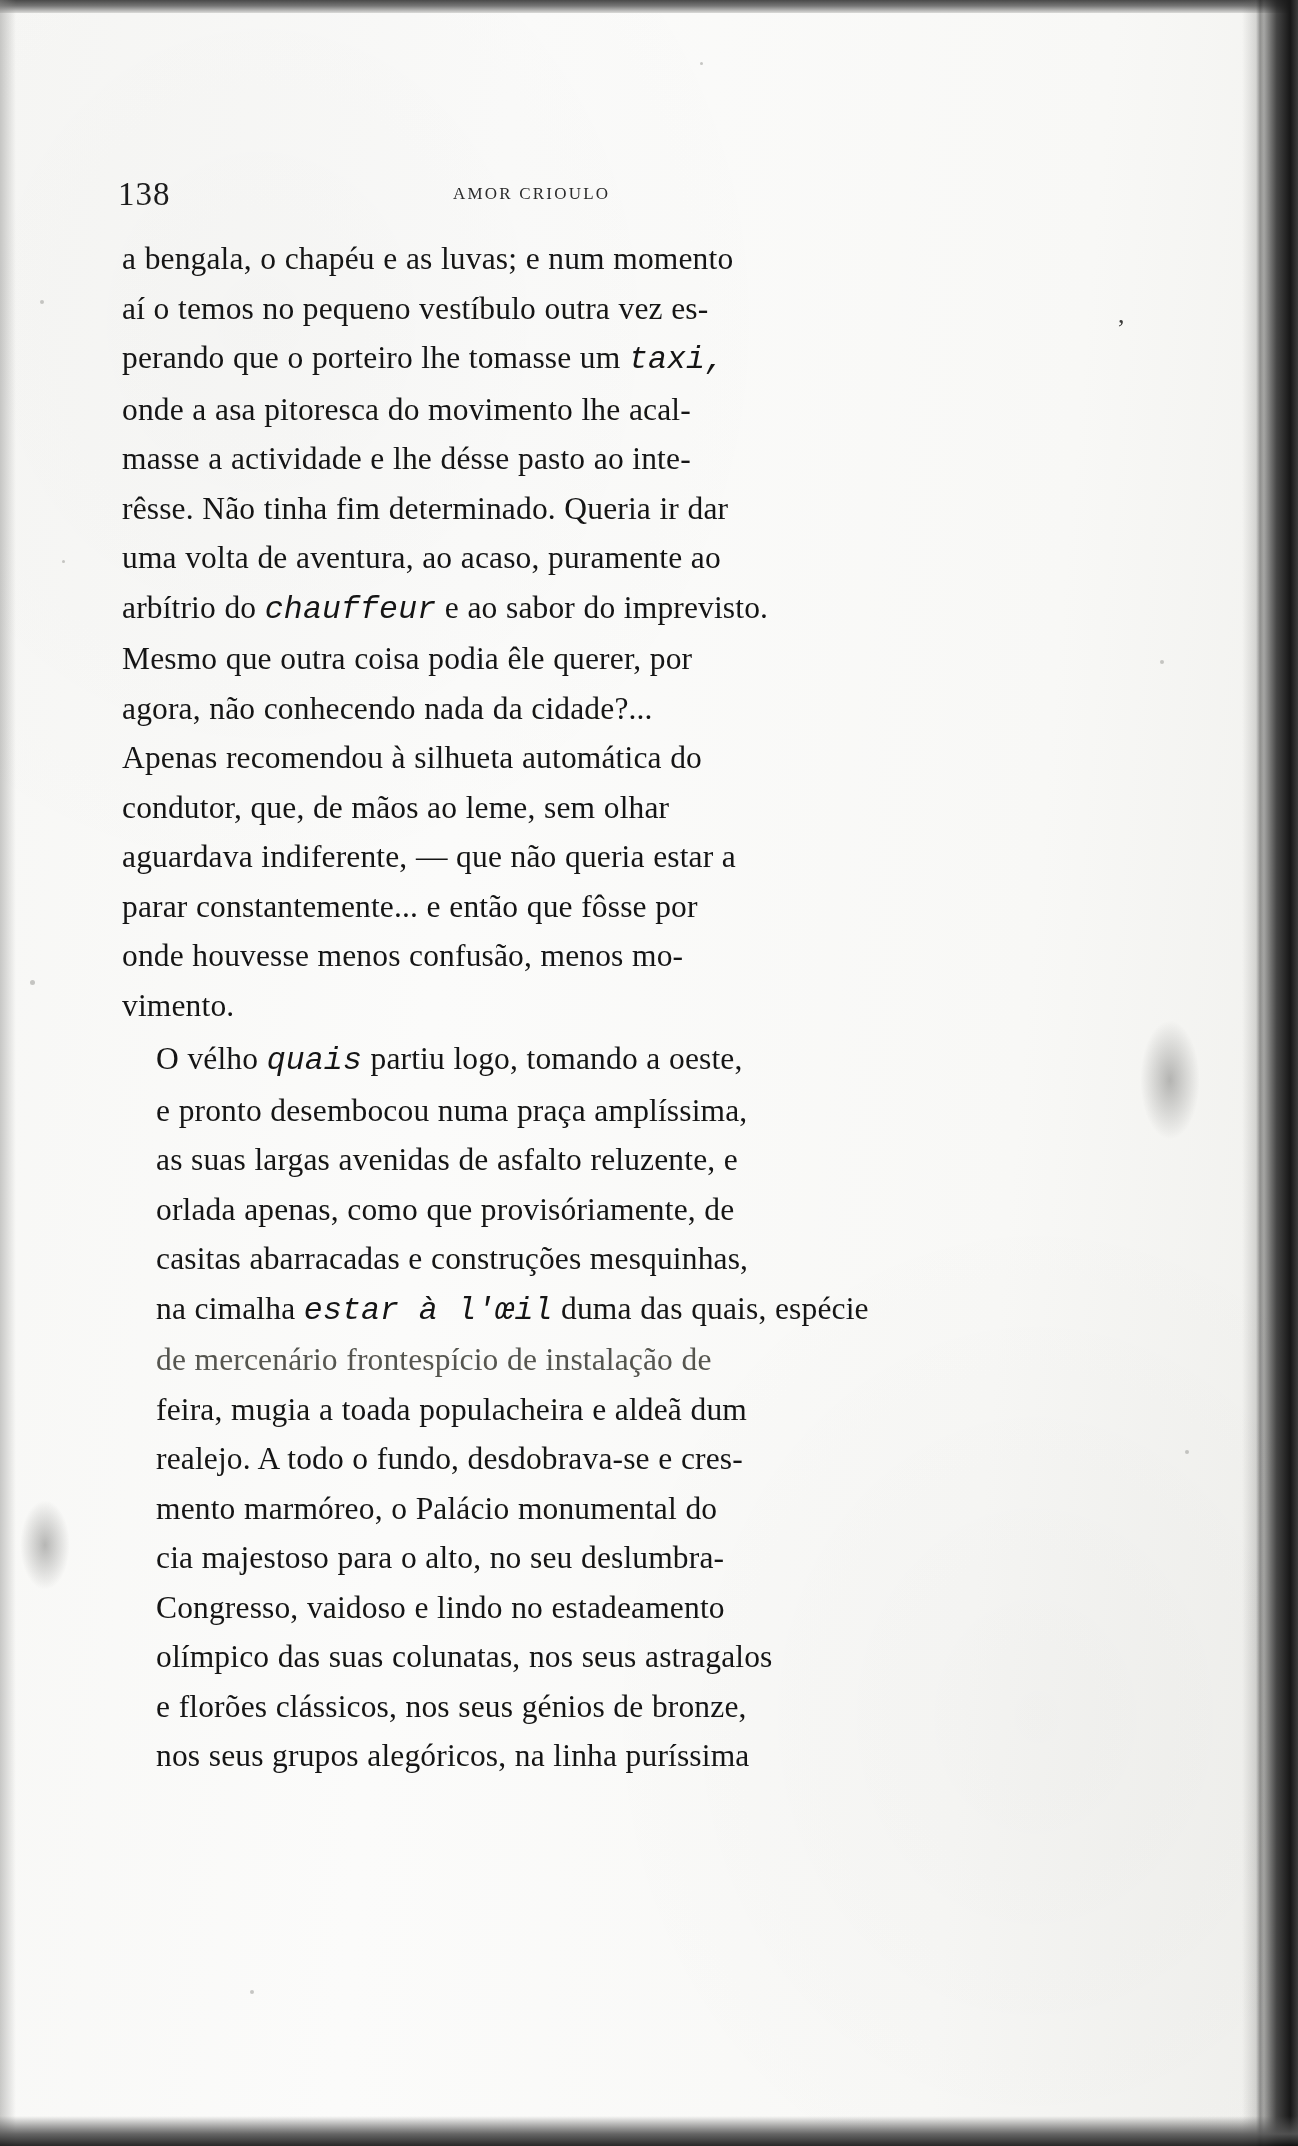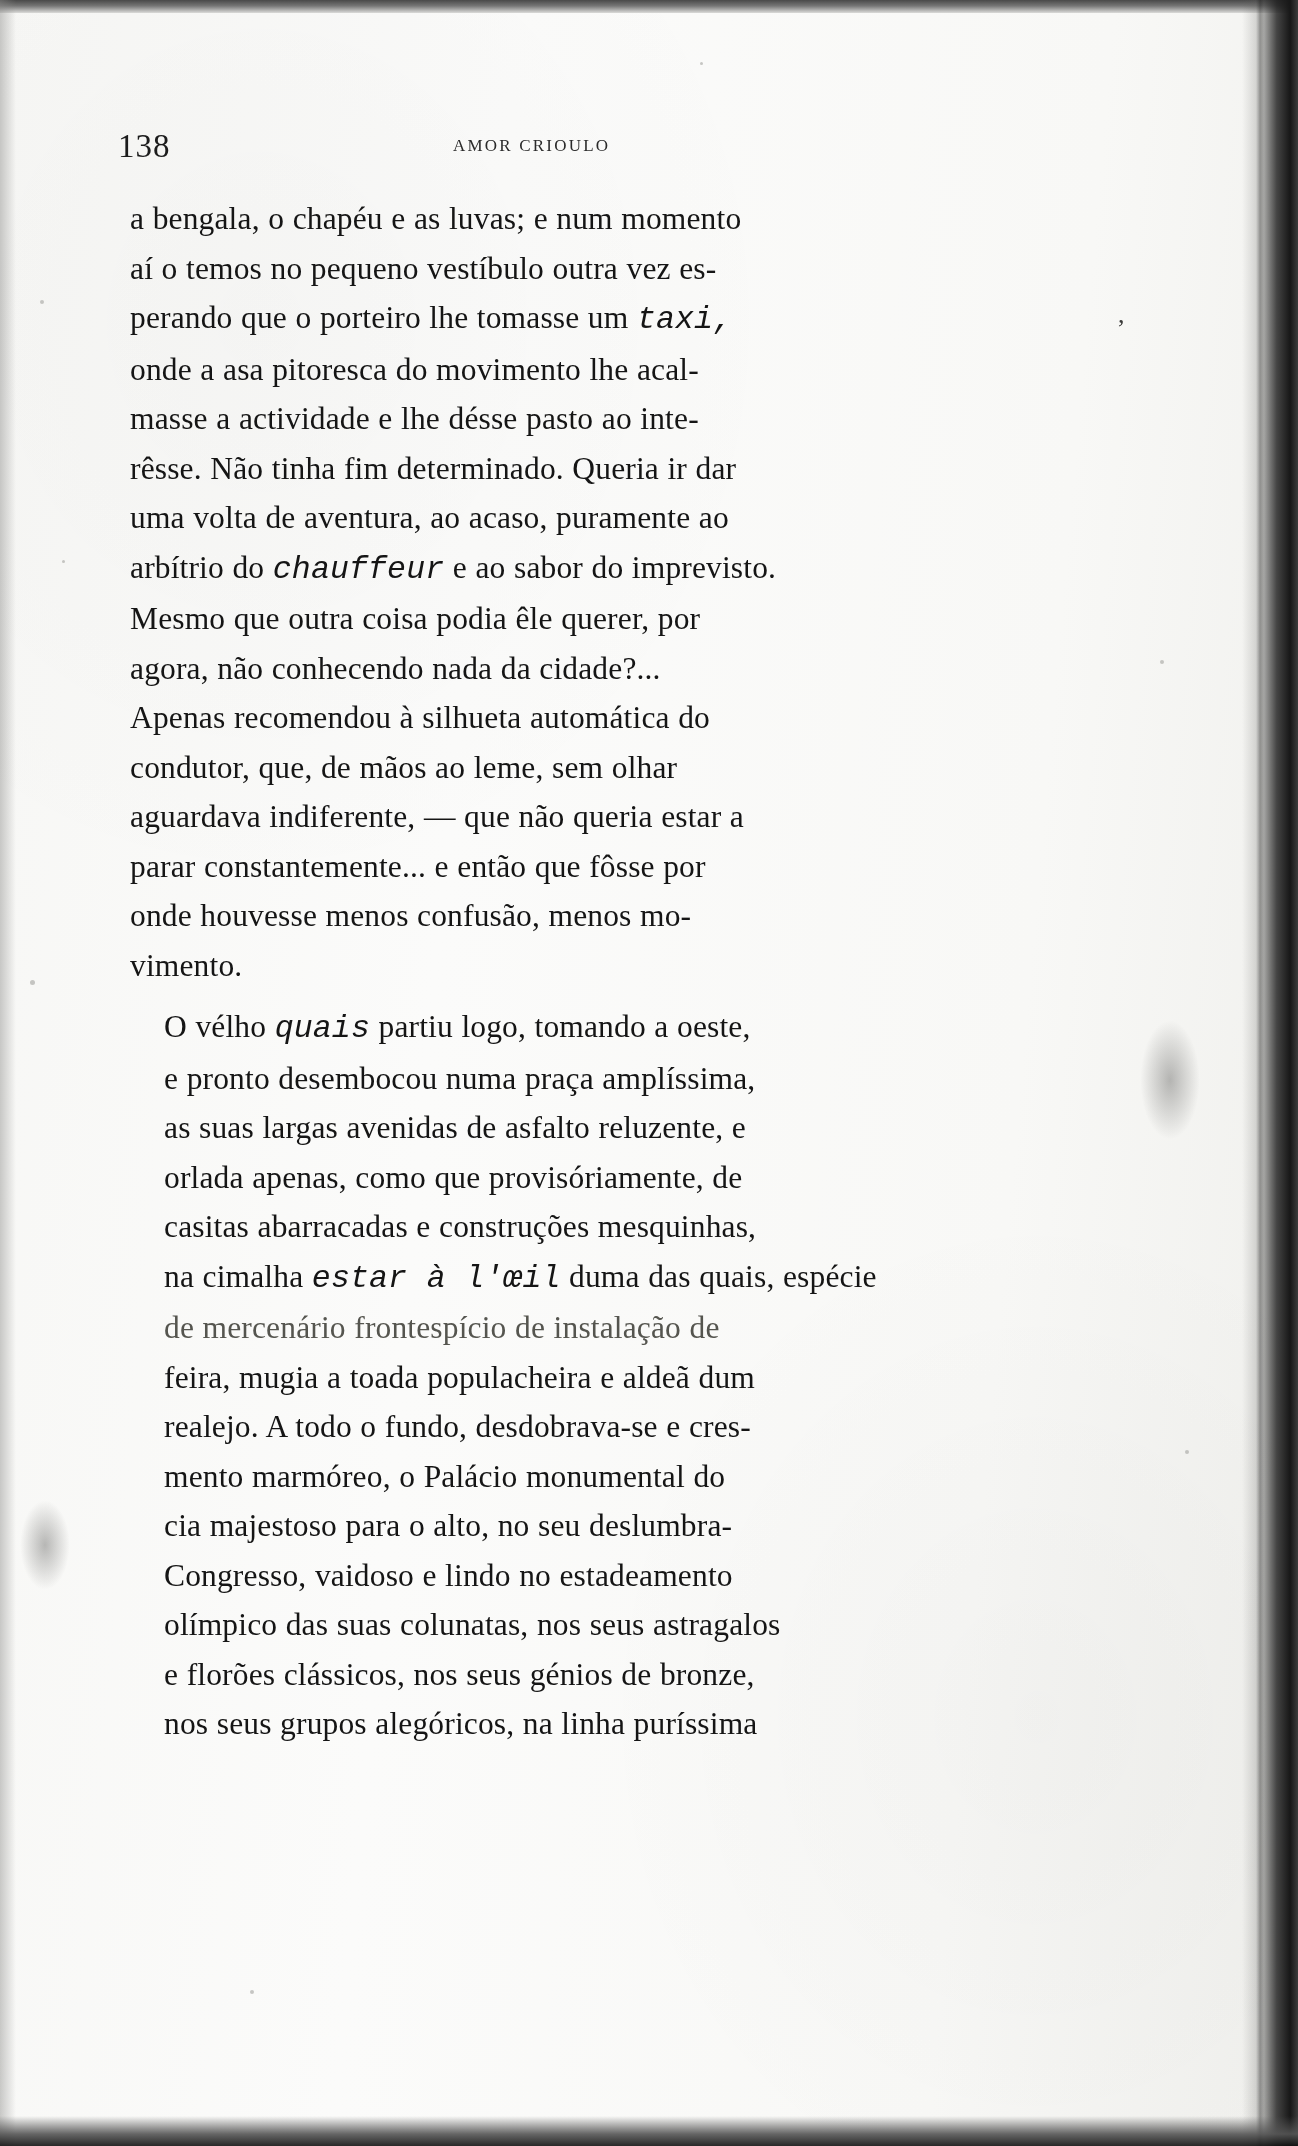--- a/index.html
+++ b/index.html
@@ -65,40 +65,41 @@
   #content {
     position: absolute;
     left: 118px;
     top: 128px;
     width: 960px;
   }
 
   .header-row {
     position: relative;
     height: 54px;
+    margin-top: 48px;
   }
   .folio {
     position: absolute;
     left: 0;
     top: 0;
     font-size: 33px;
     letter-spacing: 1px;
     color: #1c1c1c;
   }
   .running-head {
     position: absolute;
     left: 335px;
     top: 8px;
     font-size: 17px;
     letter-spacing: 2.2px;
     color: #2a2a2a;
   }
 
   p.body-par {
-    margin: 12px;
+    margin: 4px;
     font-size: 31.5px;
     line-height: 49.5px;
     color: #151515;
     text-align: justify;
     text-justify: inter-word;
     letter-spacing: .15px;
     word-spacing: .5px;
   }
   p.body-par + p.body-par {
     text-indent: 34px;

